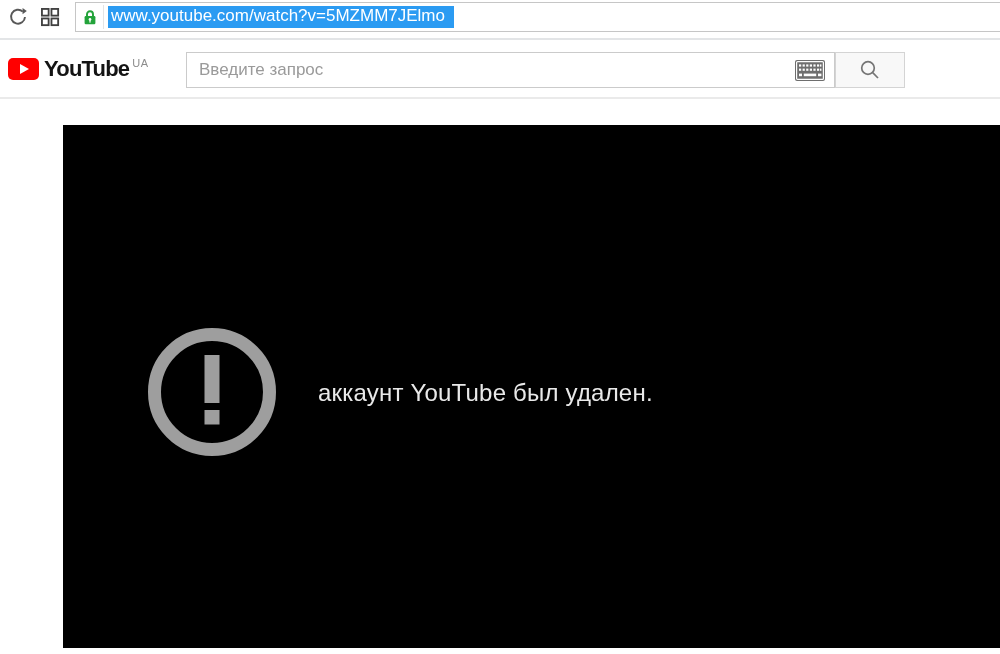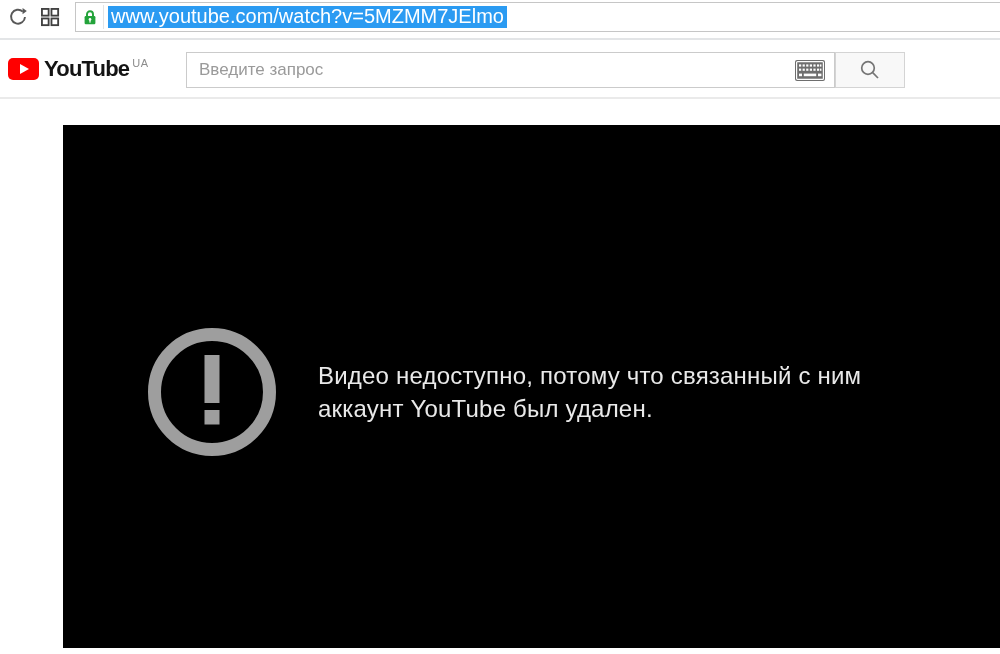--- a/index.html
+++ b/index.html
@@ -6,21 +6,21 @@
   html, body { font-family:"Liberation Sans", sans-serif; background:#fff; }
   #screen { position:relative; width:1000px; height:654px; background:#ffffff; overflow:hidden; }
 
   
   .chrome { position:absolute; left:0; top:0; width:1000px; height:40px; background:#ffffff; border-bottom:2px solid #e3e5e7; }
   .icon-btn { position:absolute; width:26px; height:26px; top:4px; display:flex; align-items:center; justify-content:center; cursor:pointer; }
   .btn-reload { left:5px; }
   .btn-grid { left:37px; }
   .addressbar { position:absolute; left:75px; top:2px; width:925px; height:30px; background:#ffffff; border:1px solid #c6c6c6; border-right:none; display:flex; align-items:center; }
   .lock-wrap { width:28px; height:24px; display:flex; justify-content:center; align-items:center; border-right:1px solid #e4e4e4; }
-  .url-text { margin-left:4px; font-size:20px; color:#ffffff; background:#2b9bf2; padding:1px 3px 3px 3px; white-space:nowrap; line-height:18px;text-align:center; }
+  .url-text { margin-left:4px; font-size:17px; color:#ffffff; background:#2b9bf2; padding:1px 9px 3px 3px; white-space:nowrap; line-height:18px;text-align:center; }
 
   
   .yt-header { position:absolute; left:0; top:42px; width:1000px; height:57px; background:#ffffff; border-bottom:2px solid #eaeaea;padding-left:26px; }
   .logo { position:absolute; left:8px; top:16px; display:flex; align-items:flex-start; cursor:pointer; }
   .play-badge { width:31px; height:22px; background:#ff0000; border-radius:5px; display:flex; align-items:center; justify-content:center; }
   .play-tri { width:0; height:0; border-left:9px solid #ffffff; border-top:5.5px solid transparent; border-bottom:5.5px solid transparent; margin-left:2px; }
   .logo-text { font-size:22px; font-weight:bold; color:#141414; letter-spacing:-0.8px; margin-left:5px; line-height:22px; }
   .logo-region { font-size:11px; color:#8c8c8c; margin-left:3px; margin-top:-1px; letter-spacing:0.5px; }
   .search-row { position:absolute; left:186px; top:10px; display:flex; }
   .search-input { width:649px; height:36px; border:1px solid #cbcbcb; font-size:17px; padding:0 46px 0 12px; color:#111; background:#fff; outline:none; }
@@ -117,19 +117,18 @@
   </div>
 
   <div class="player">
     <div class="err-row">
       <svg class="err-icon" width="130" height="130" viewBox="0 0 130 130">
         <circle cx="65" cy="65" r="57.5" fill="none" stroke="#9e9e9e" stroke-width="13"></circle>
         <rect x="57.5" y="28" width="15" height="48" fill="#9e9e9e"></rect>
         <rect x="57.5" y="83" width="15" height="14.5" fill="#9e9e9e"></rect>
       </svg>
       <div class="err-text">
-        <div>Видео недоступно, потому что связанный с ним</div>
         <div>аккаунт YouTube был удален.</div>
       </div>
     </div>
   </div>
 
 </div>
 
 </body></html>

